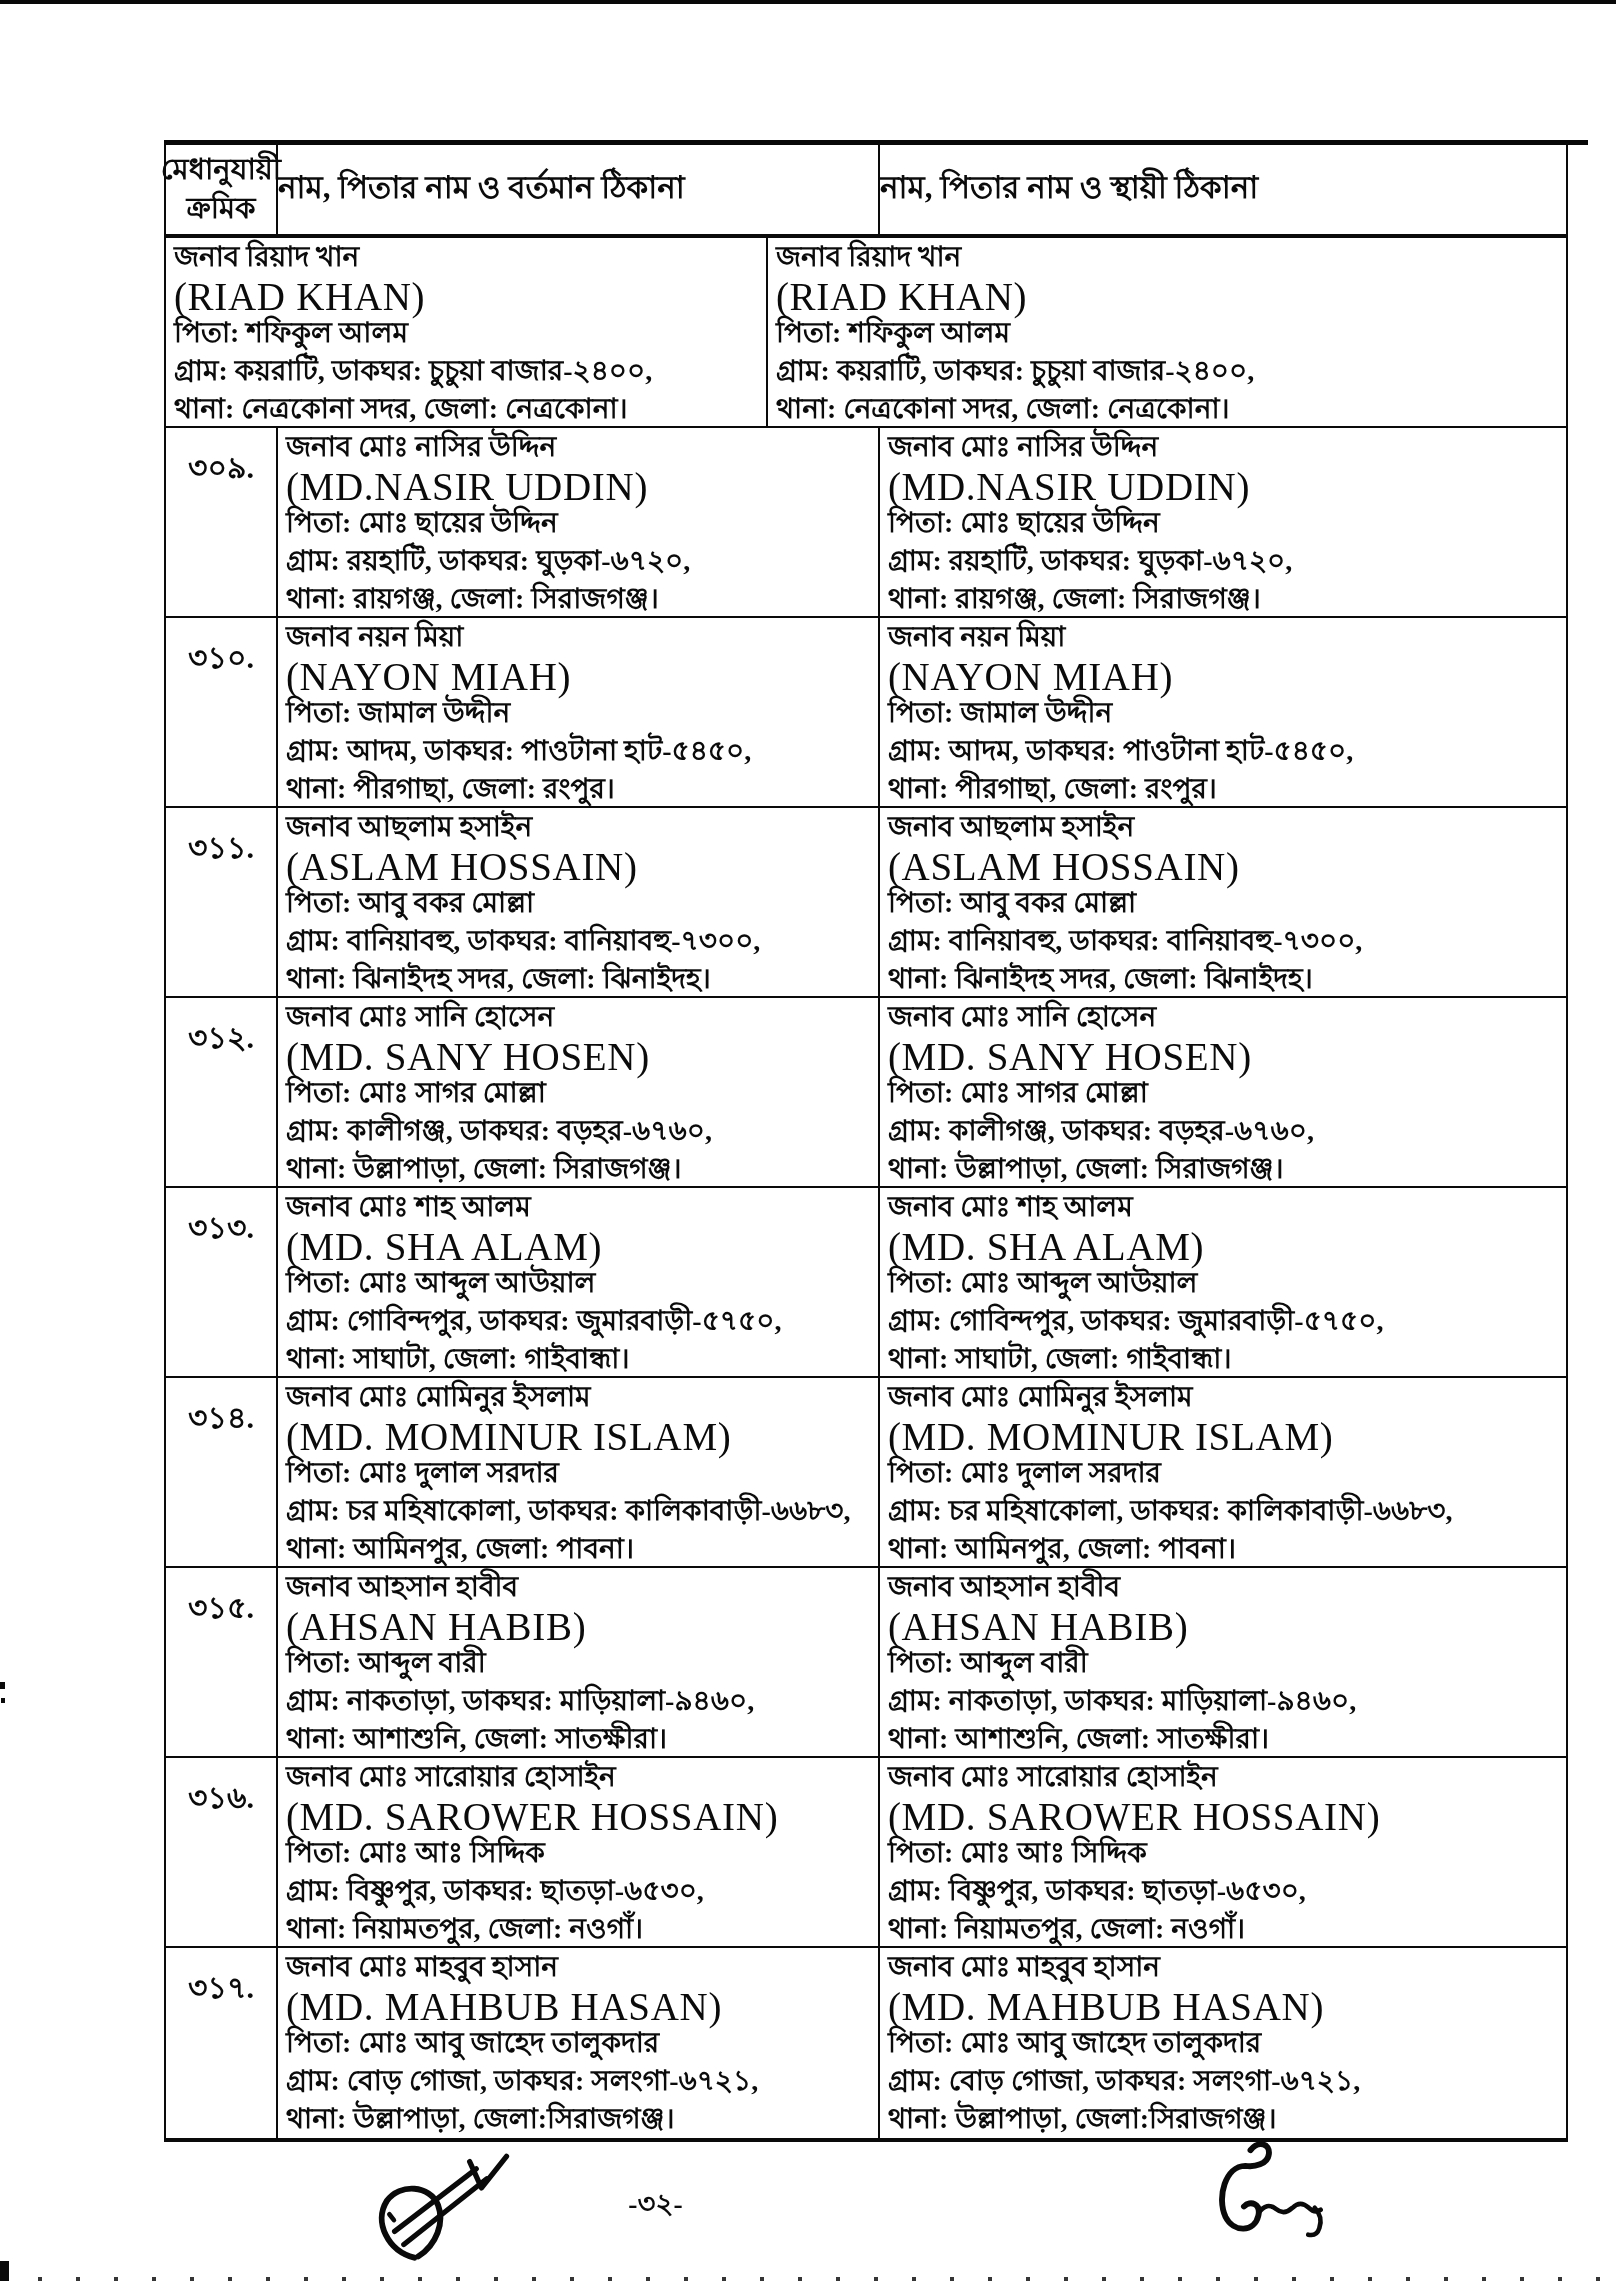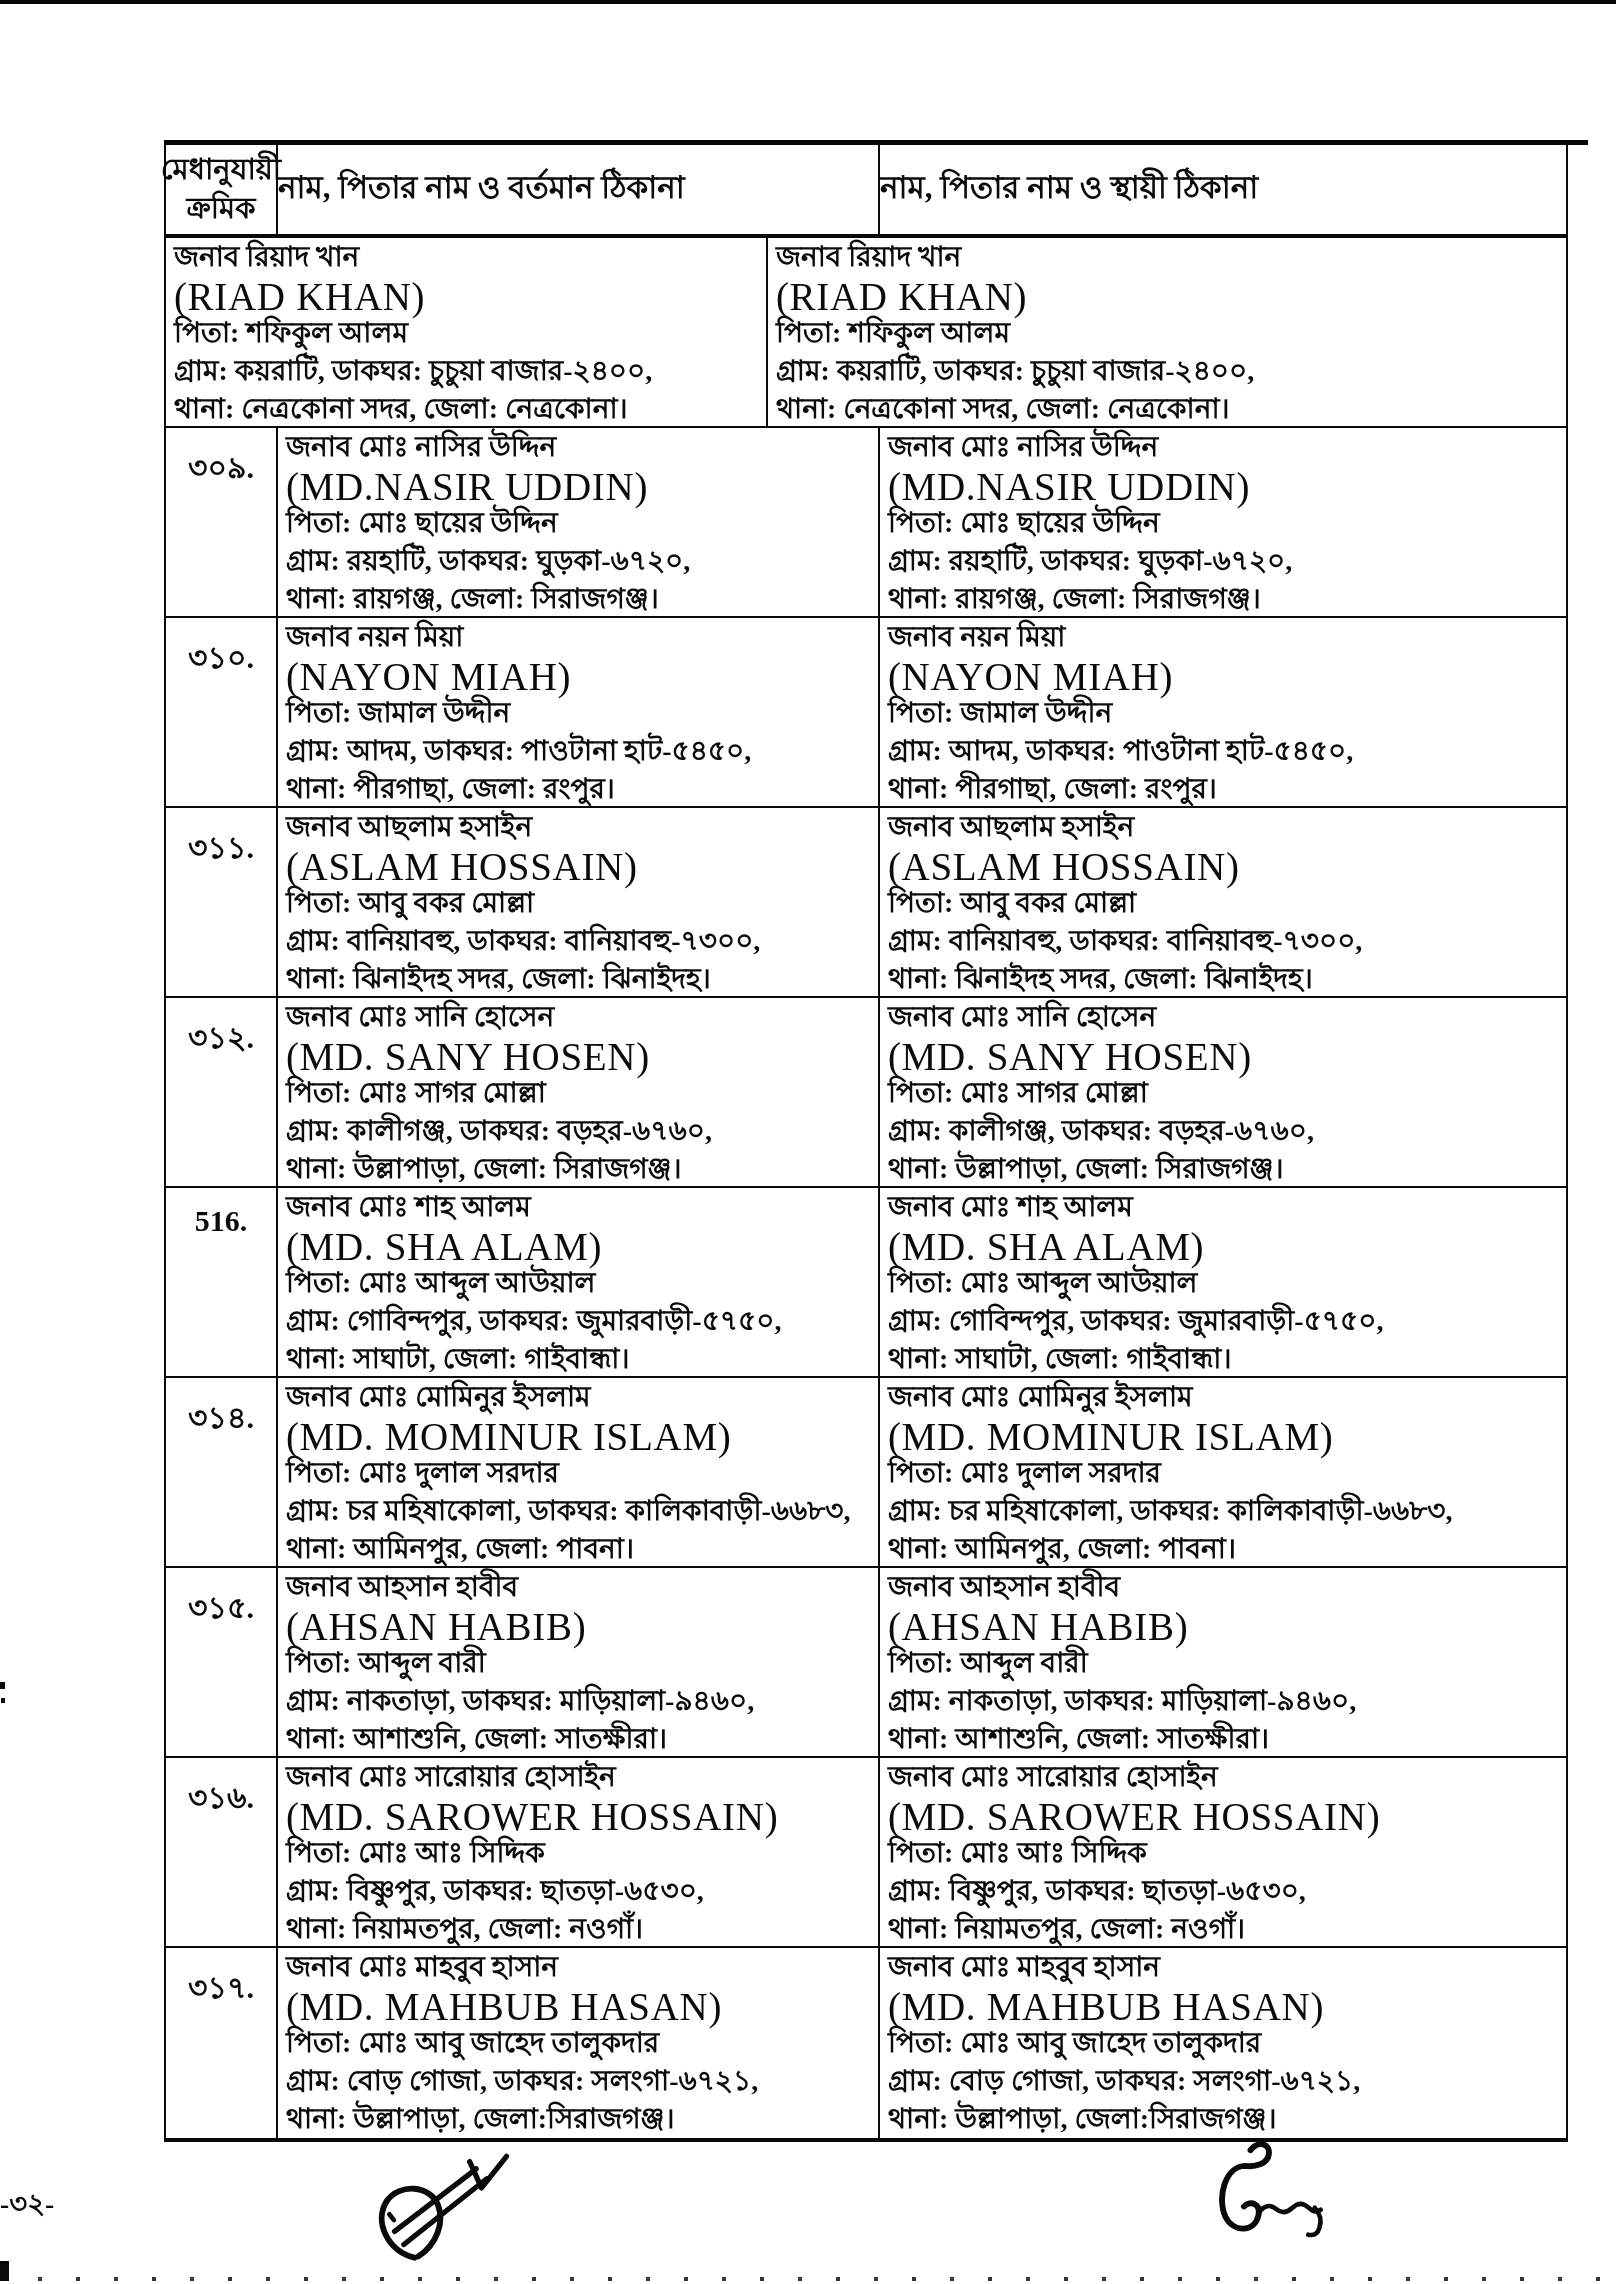--- a/index.html
+++ b/index.html
@@ -37,21 +37,21 @@
 
   .serial-val{display:block;text-align:center;padding-top:15.8px;font-size:30px;font-weight:600;}
 
   .cell-lines{padding:1.3px 5.3px 0 7.9px;}
   .line{height:38px;display:flex;align-items:center;white-space:nowrap;overflow:visible;}
   .bn{font-size:28px;font-weight:600;letter-spacing:0px;}
   .en{font-size:39px;font-weight:500;font-family:"Liberation Serif",serif;letter-spacing:0.7px;}
 
   .page-number{
     position:absolute;left:0;top:2183px;width:1311px;height:37px;
-    text-align:left;font-size:27.6px;font-weight:600;
+    text-align:center;font-size:27.6px;font-weight:600;
   }
 
   .sig{position:absolute;}
   .sig svg{display:block;}
   .sig path{fill:none;stroke:#0a0a0a;stroke-linecap:round;stroke-linejoin:round;}
 
   
   .scan-bottom-noise{
     position:absolute;left:0;top:2277px;width:1617px;height:3.9px;
     background:repeating-linear-gradient(90deg,#111 0 3.9px,transparent 3.9px 38px);
@@ -197,21 +197,21 @@
           <div class="line en">(MD. SANY HOSEN)</div>
           <div class="line bn">পিতা: মোঃ সাগর মোল্লা</div>
           <div class="line bn">গ্রাম: কালীগঞ্জ, ডাকঘর: বড়হর-৬৭৬০,</div>
           <div class="line bn">থানা: উল্লাপাড়া, জেলা: সিরাজগঞ্জ।</div>
         </div>
       </div>
     </div>
 
     <div class="row">
       <div class="c-serial">
-        <span class="serial-val">516.</span>
+        <span class="serial-val">৩১৩.</span>
       </div>
       <div class="c-present">
         <div class="cell-lines">
           <div class="line bn">জনাব মোঃ শাহ আলম</div>
           <div class="line en">(MD. SHA ALAM)</div>
           <div class="line bn">পিতা: মোঃ আব্দুল আউয়াল</div>
           <div class="line bn">গ্রাম: গোবিন্দপুর, ডাকঘর: জুমারবাড়ী-৫৭৫০,</div>
           <div class="line bn">থানা: সাঘাটা, জেলা: গাইবান্ধা।</div>
         </div>
       </div>

